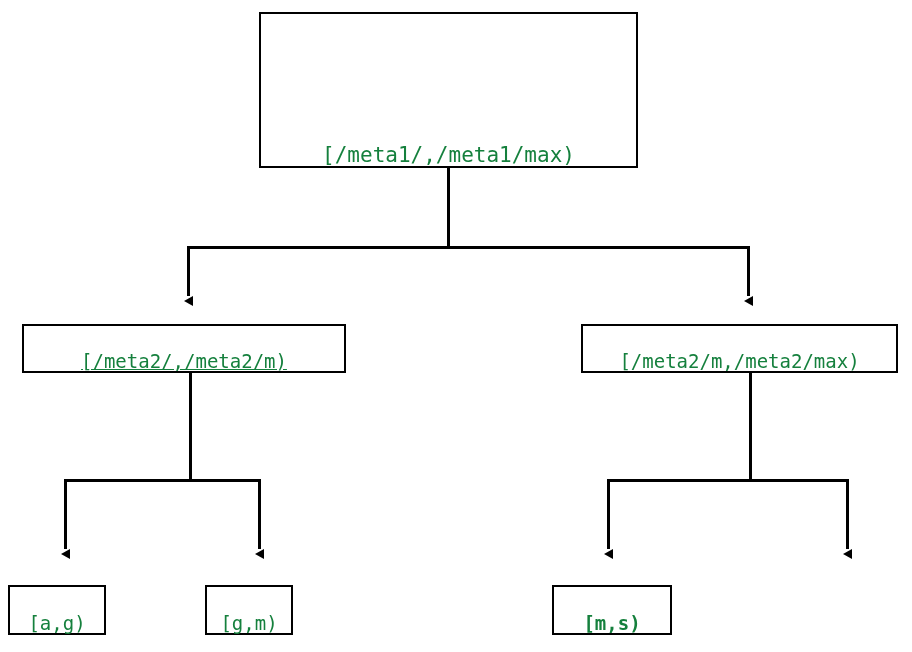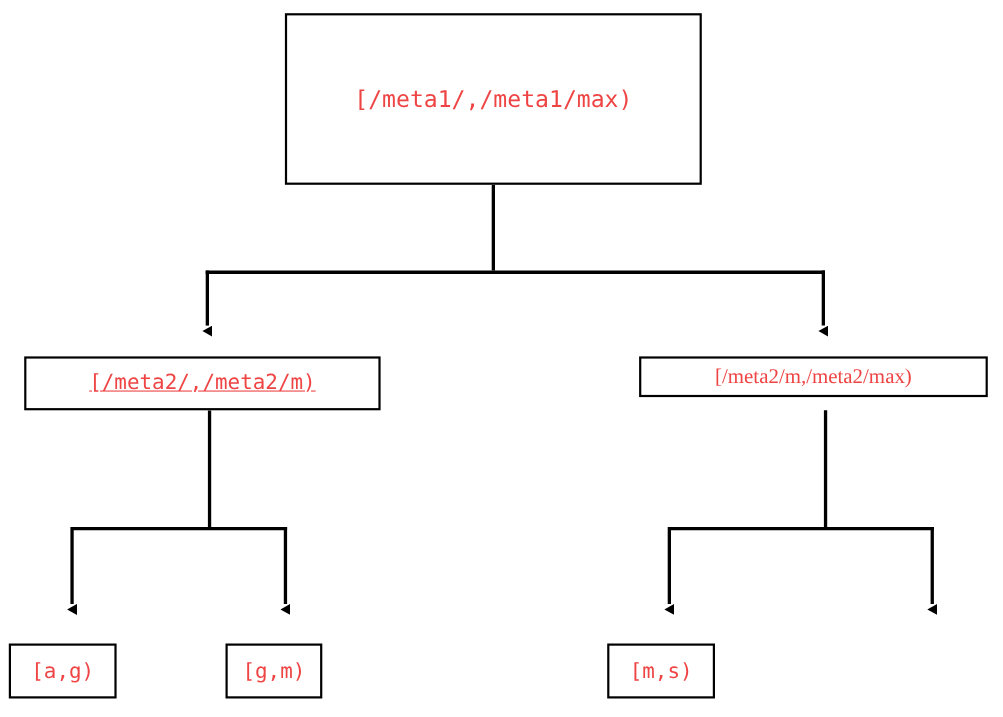--- a/index.html
+++ b/index.html
@@ -21,23 +21,23 @@
     top: 0;
     width: 912px;
     height: 652px;
   }
   .node-box {
     position: absolute;
     box-sizing: border-box;
     border: 2px solid #000000;
     background: #ffffff;
     display: flex;
-    align-items: center;
+    align-items: flex-end;
     justify-content: center;
-    color: #ef4444;
+    color: #15803d;
     letter-spacing: 0px;
   }
   .node-label {
     white-space: pre;
     line-height: 1;
   }
   .root-node {
     left: 259px;
     top: 12px;
     width: 379px;
@@ -49,32 +49,31 @@
     top: 324px;
     width: 324px;
     height: 49px;
     font-size: 19px;
     text-decoration: underline;
   }
   .mid-node-right {
     left: 581px;
     top: 324px;
     width: 317px;
-    height: 37px;
+    height: 49px;
     font-size: 19px;
-    font-family: Liberation Serif, serif;
   }
   .leaf-node {
     top: 585px;
     height: 50px;
     font-size: 19px;
   }
   .leaf-0 { left: 8px;   width: 98px;  }
   .leaf-1 { left: 205px; width: 88px;  }
-  .leaf-2 { left: 552px; width: 98px;  }
+  .leaf-2 { left: 552px; width: 120px; font-weight: bold;  }
   .leaf-3 { left: 778px; width: 120px; }
 </style>
 </head>
 <body>
 
 <div id="canvas">
 
   <svg id="tree-svg" viewBox="0 0 912 652" xmlns="http://www.w3.org/2000/svg">
     <defs>
       <marker id="arrowhead" markerWidth="10" markerHeight="9" refX="0" refY="4.5" orient="auto" markerUnits="userSpaceOnUse">

